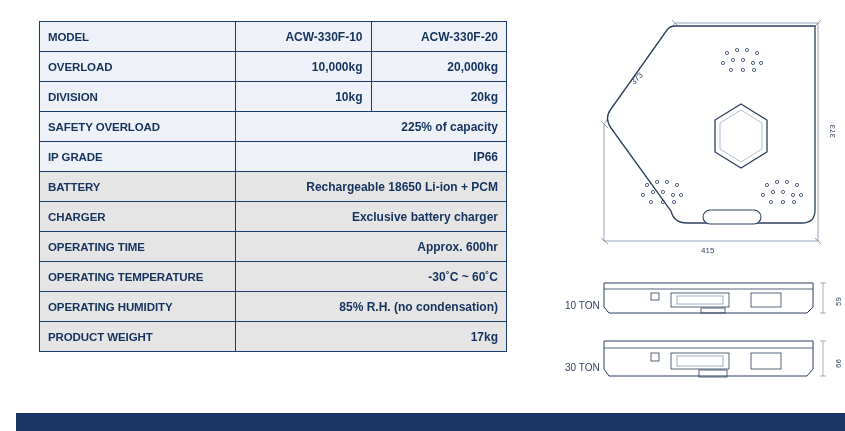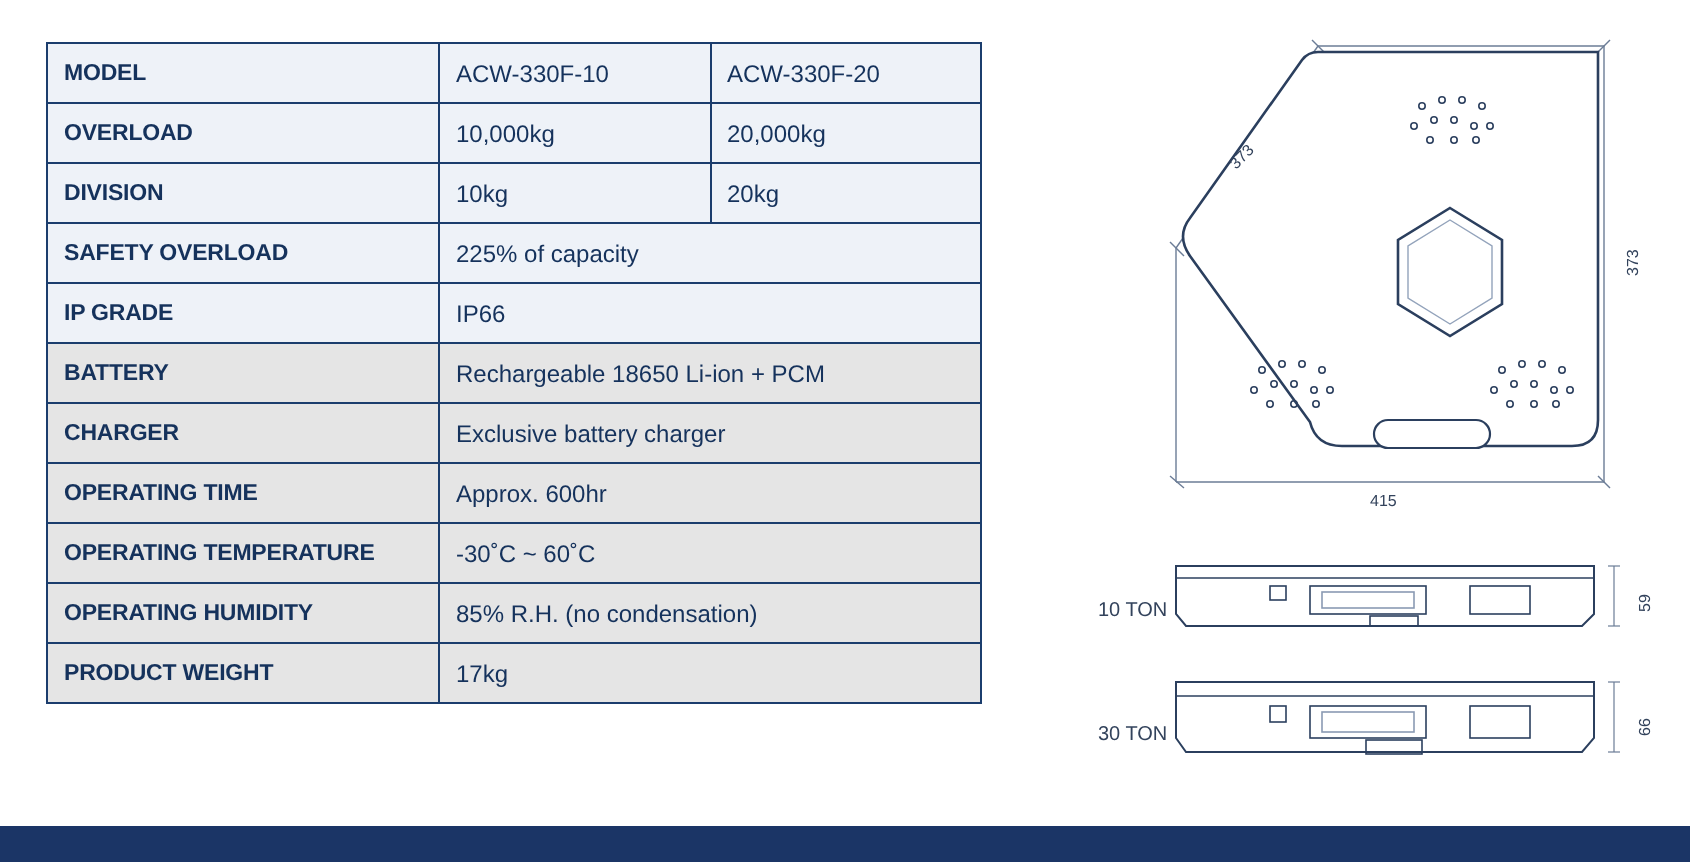--- a/index.html
+++ b/index.html
@@ -9,21 +9,21 @@
   body {
     width: 845px;
     height: 431px;
     background: #ffffff;
     font-family: "Liberation Sans", sans-serif;
     position: relative;
     overflow: hidden;
   }
   #page {
     position: absolute;
-    left: 0; top: 0;
+    left: 16px; top: 0;
     width: 815px;
     height: 431px;
   }
 
   
   #spec-table {
     position: absolute;
     left: 23px;
     top: 21px;
     width: 468px;
@@ -38,22 +38,22 @@
     color: #15325c;
     vertical-align: middle;
     box-sizing: border-box;
   }
   #spec-table td.label {
     width: 196px;
     font-weight: bold;
     letter-spacing: -0.1px;
   }
   #spec-table td.val {
-    text-align: left;
-    font-weight: normal;
+    text-align: right;
+    font-weight: bold;
     font-size: 12px;
   }
   #spec-table tr.alt td {
     background: #eef2f8;
   }
   #spec-table tr.plain td {
     background: #e5e5e5;
   }
 
   

